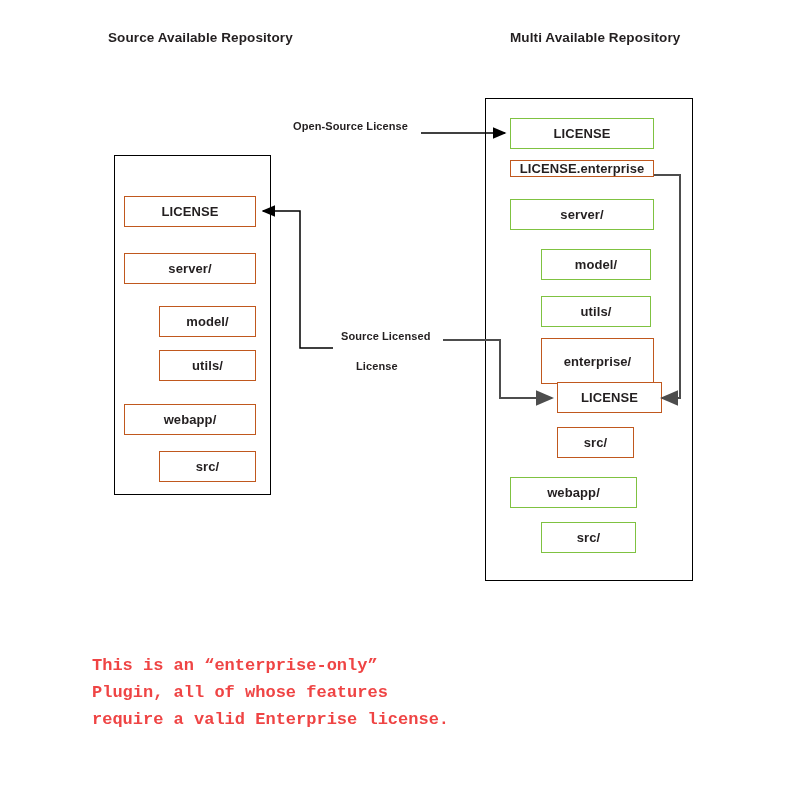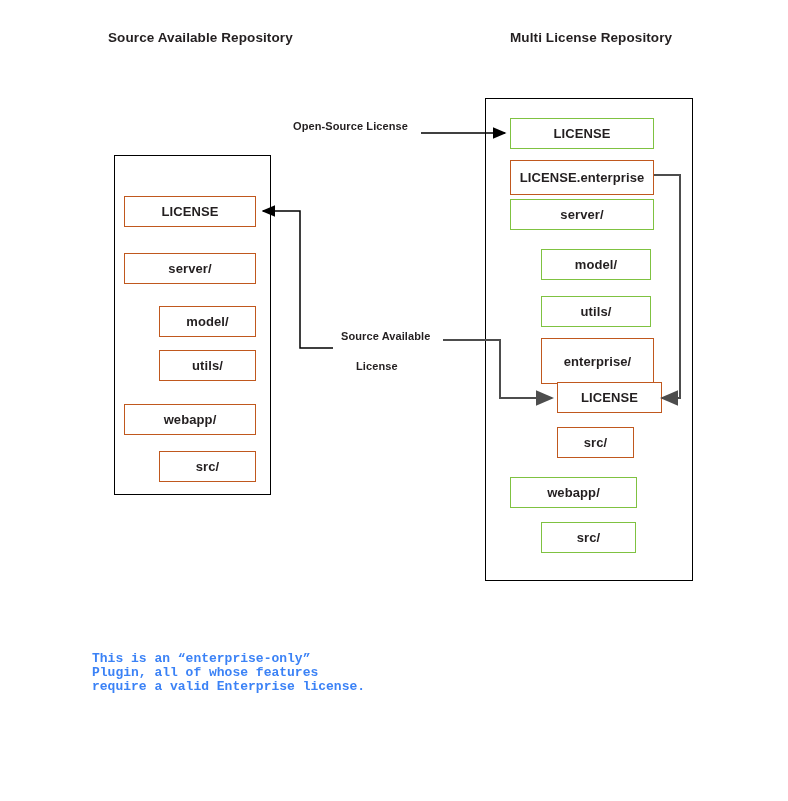--- a/index.html
+++ b/index.html
@@ -21,31 +21,31 @@
     border:1.5px solid #c0581e;
     display:flex;align-items:center;justify-content:center;
     font-size:13px;color:#231f20;white-space:nowrap;letter-spacing:0.1px;
   }
   .fbox.green{border-color:#7fc241;}
   .lbl{
     position:absolute;font-size:11px;color:#231f20;white-space:nowrap;letter-spacing:0.1px;
   }
   .note{
     position:absolute;font-family:"Liberation Mono", monospace;
-    font-size:13px;color:#3b82f6;line-height:14px;white-space:pre;
+    font-size:17px;color:#ef4444;line-height:27px;white-space:pre;
   }
   svg.arrows{position:absolute;left:0;top:0;width:788px;height:801px;pointer-events:none;}
 </style>
 </head>
 <body>
 
 <div id="canvas">
 
   <div class="ttl" style="left:108px;top:30px;">Source Available Repository</div>
-  <div class="ttl" style="left:510px;top:30px;">Multi License Repository</div>
+  <div class="ttl" style="left:510px;top:30px;">Multi Available Repository</div>
 
   <div class="container" id="left-container" style="left:114px;top:155px;width:157px;height:340px;"></div>
   <div class="container" id="right-container" style="left:485px;top:98px;width:208px;height:483px;"></div>
 
   <div id="left-items">
       <div class="fbox" style="left: 124px; top: 196px; width: 132px; height: 31px;">
         <span>LICENSE</span>
       </div>
       <div class="fbox" style="left: 124px; top: 253px; width: 132px; height: 31px;">
         <span>server/</span>
@@ -60,21 +60,21 @@
         <span>webapp/</span>
       </div>
       <div class="fbox" style="left: 159px; top: 451px; width: 97px; height: 31px;">
         <span>src/</span>
       </div>
     </div>
   <div id="right-items">
       <div class="fbox green" style="left: 510px; top: 118px; width: 144px; height: 31px;">
         <span>LICENSE</span>
       </div>
-      <div class="fbox" style="left: 510px; top: 160px; width: 144px; height: 35px;">
+      <div class="fbox" style="left: 510px; top: 160px; width: 144px; height: 17px;">
         <span>LICENSE.enterprise</span>
       </div>
       <div class="fbox green" style="left: 510px; top: 199px; width: 144px; height: 31px;">
         <span>server/</span>
       </div>
       <div class="fbox green" style="left: 541px; top: 249px; width: 110px; height: 31px;">
         <span>model/</span>
       </div>
       <div class="fbox green" style="left: 541px; top: 296px; width: 110px; height: 31px;">
         <span>utils/</span>
@@ -90,21 +90,21 @@
       </div>
       <div class="fbox green" style="left: 510px; top: 477px; width: 127px; height: 31px;">
         <span>webapp/</span>
       </div>
       <div class="fbox green" style="left: 541px; top: 522px; width: 95px; height: 31px;">
         <span>src/</span>
       </div>
     </div>
 
   <div class="lbl" style="left:293px;top:120px;">Open-Source License</div>
-  <div class="lbl" style="left:341px;top:330px;">Source Available</div>
+  <div class="lbl" style="left:341px;top:330px;">Source Licensed</div>
   <div class="lbl" style="left:356px;top:360px;">License</div>
 
   <svg class="arrows" viewBox="0 0 788 801">
     <defs>
       <marker id="ah" markerWidth="9" markerHeight="9" refX="8" refY="4.5" orient="auto">
         <path d="M0,0.6 L9,4.5 L0,8.4 z" fill="#000000"></path>
       </marker>
       <marker id="ahg" markerWidth="9" markerHeight="9" refX="8" refY="4.5" orient="auto">
         <path d="M0,0.6 L9,4.5 L0,8.4 z" fill="#4d4d4d"></path>
       </marker>

